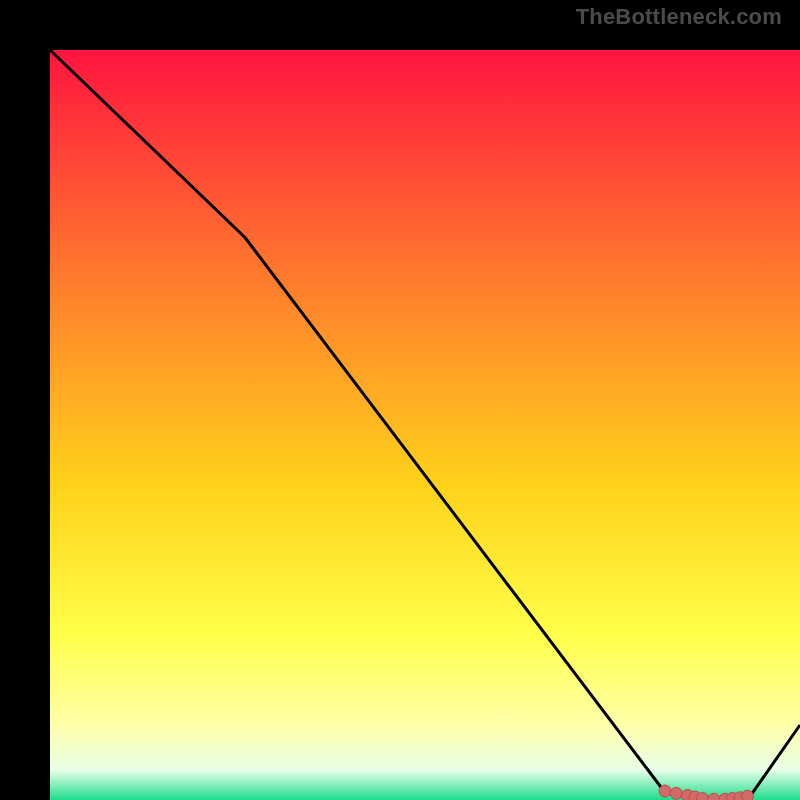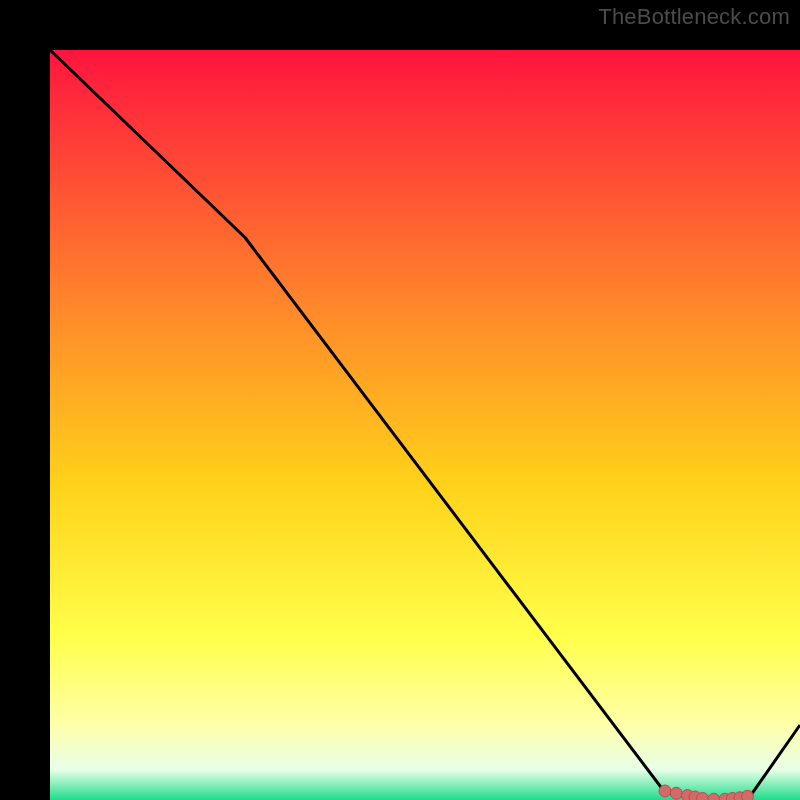--- a/index.html
+++ b/index.html
@@ -22,24 +22,24 @@
   .plot-area {
     position: absolute;
     left: 25px;
     top: 25px;
     width: 750px;
     height: 750px;
   }
   .attribution {
     position: absolute;
     top: 4px;
-    right: 10px;
+    right: 18px;
     color: #4b4b4b;
     font-size: 22px;
-    font-weight: 400;
+    font-weight: 700;
     letter-spacing: 0.2px;
   }
   svg {
     display: block;
   }
 </style>
 </head>
 <body>
 
 <div class="frame">

